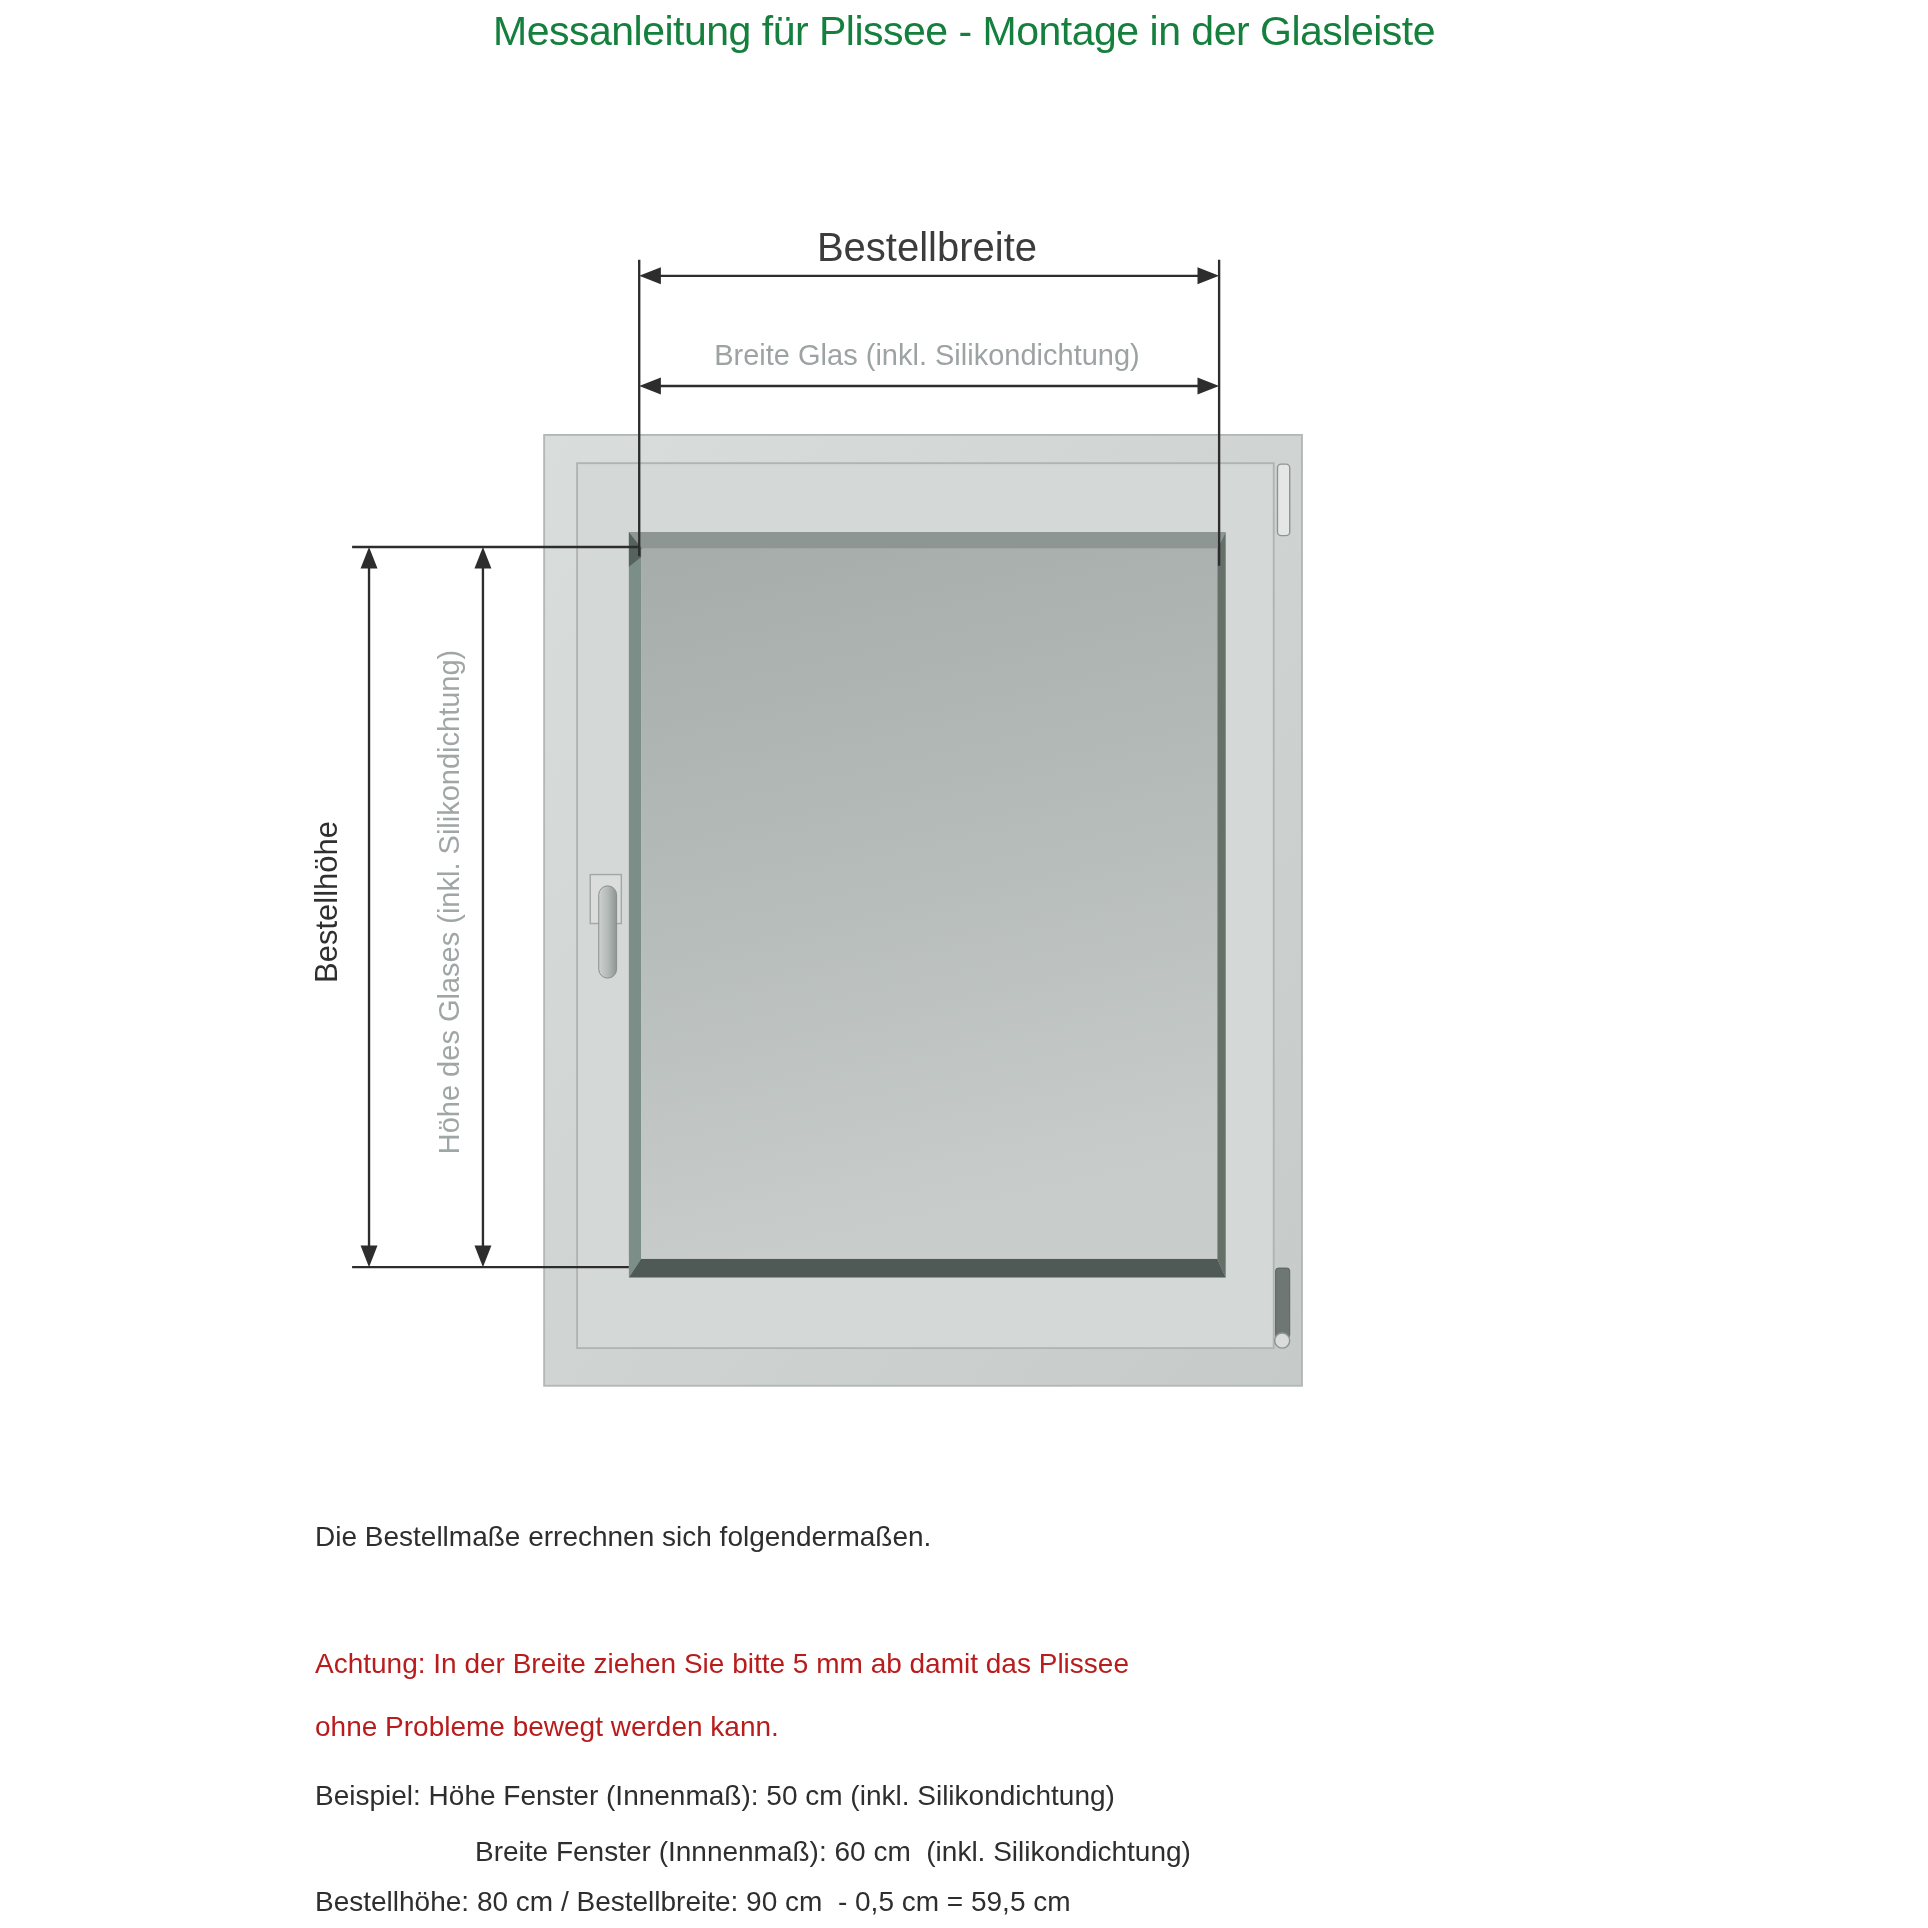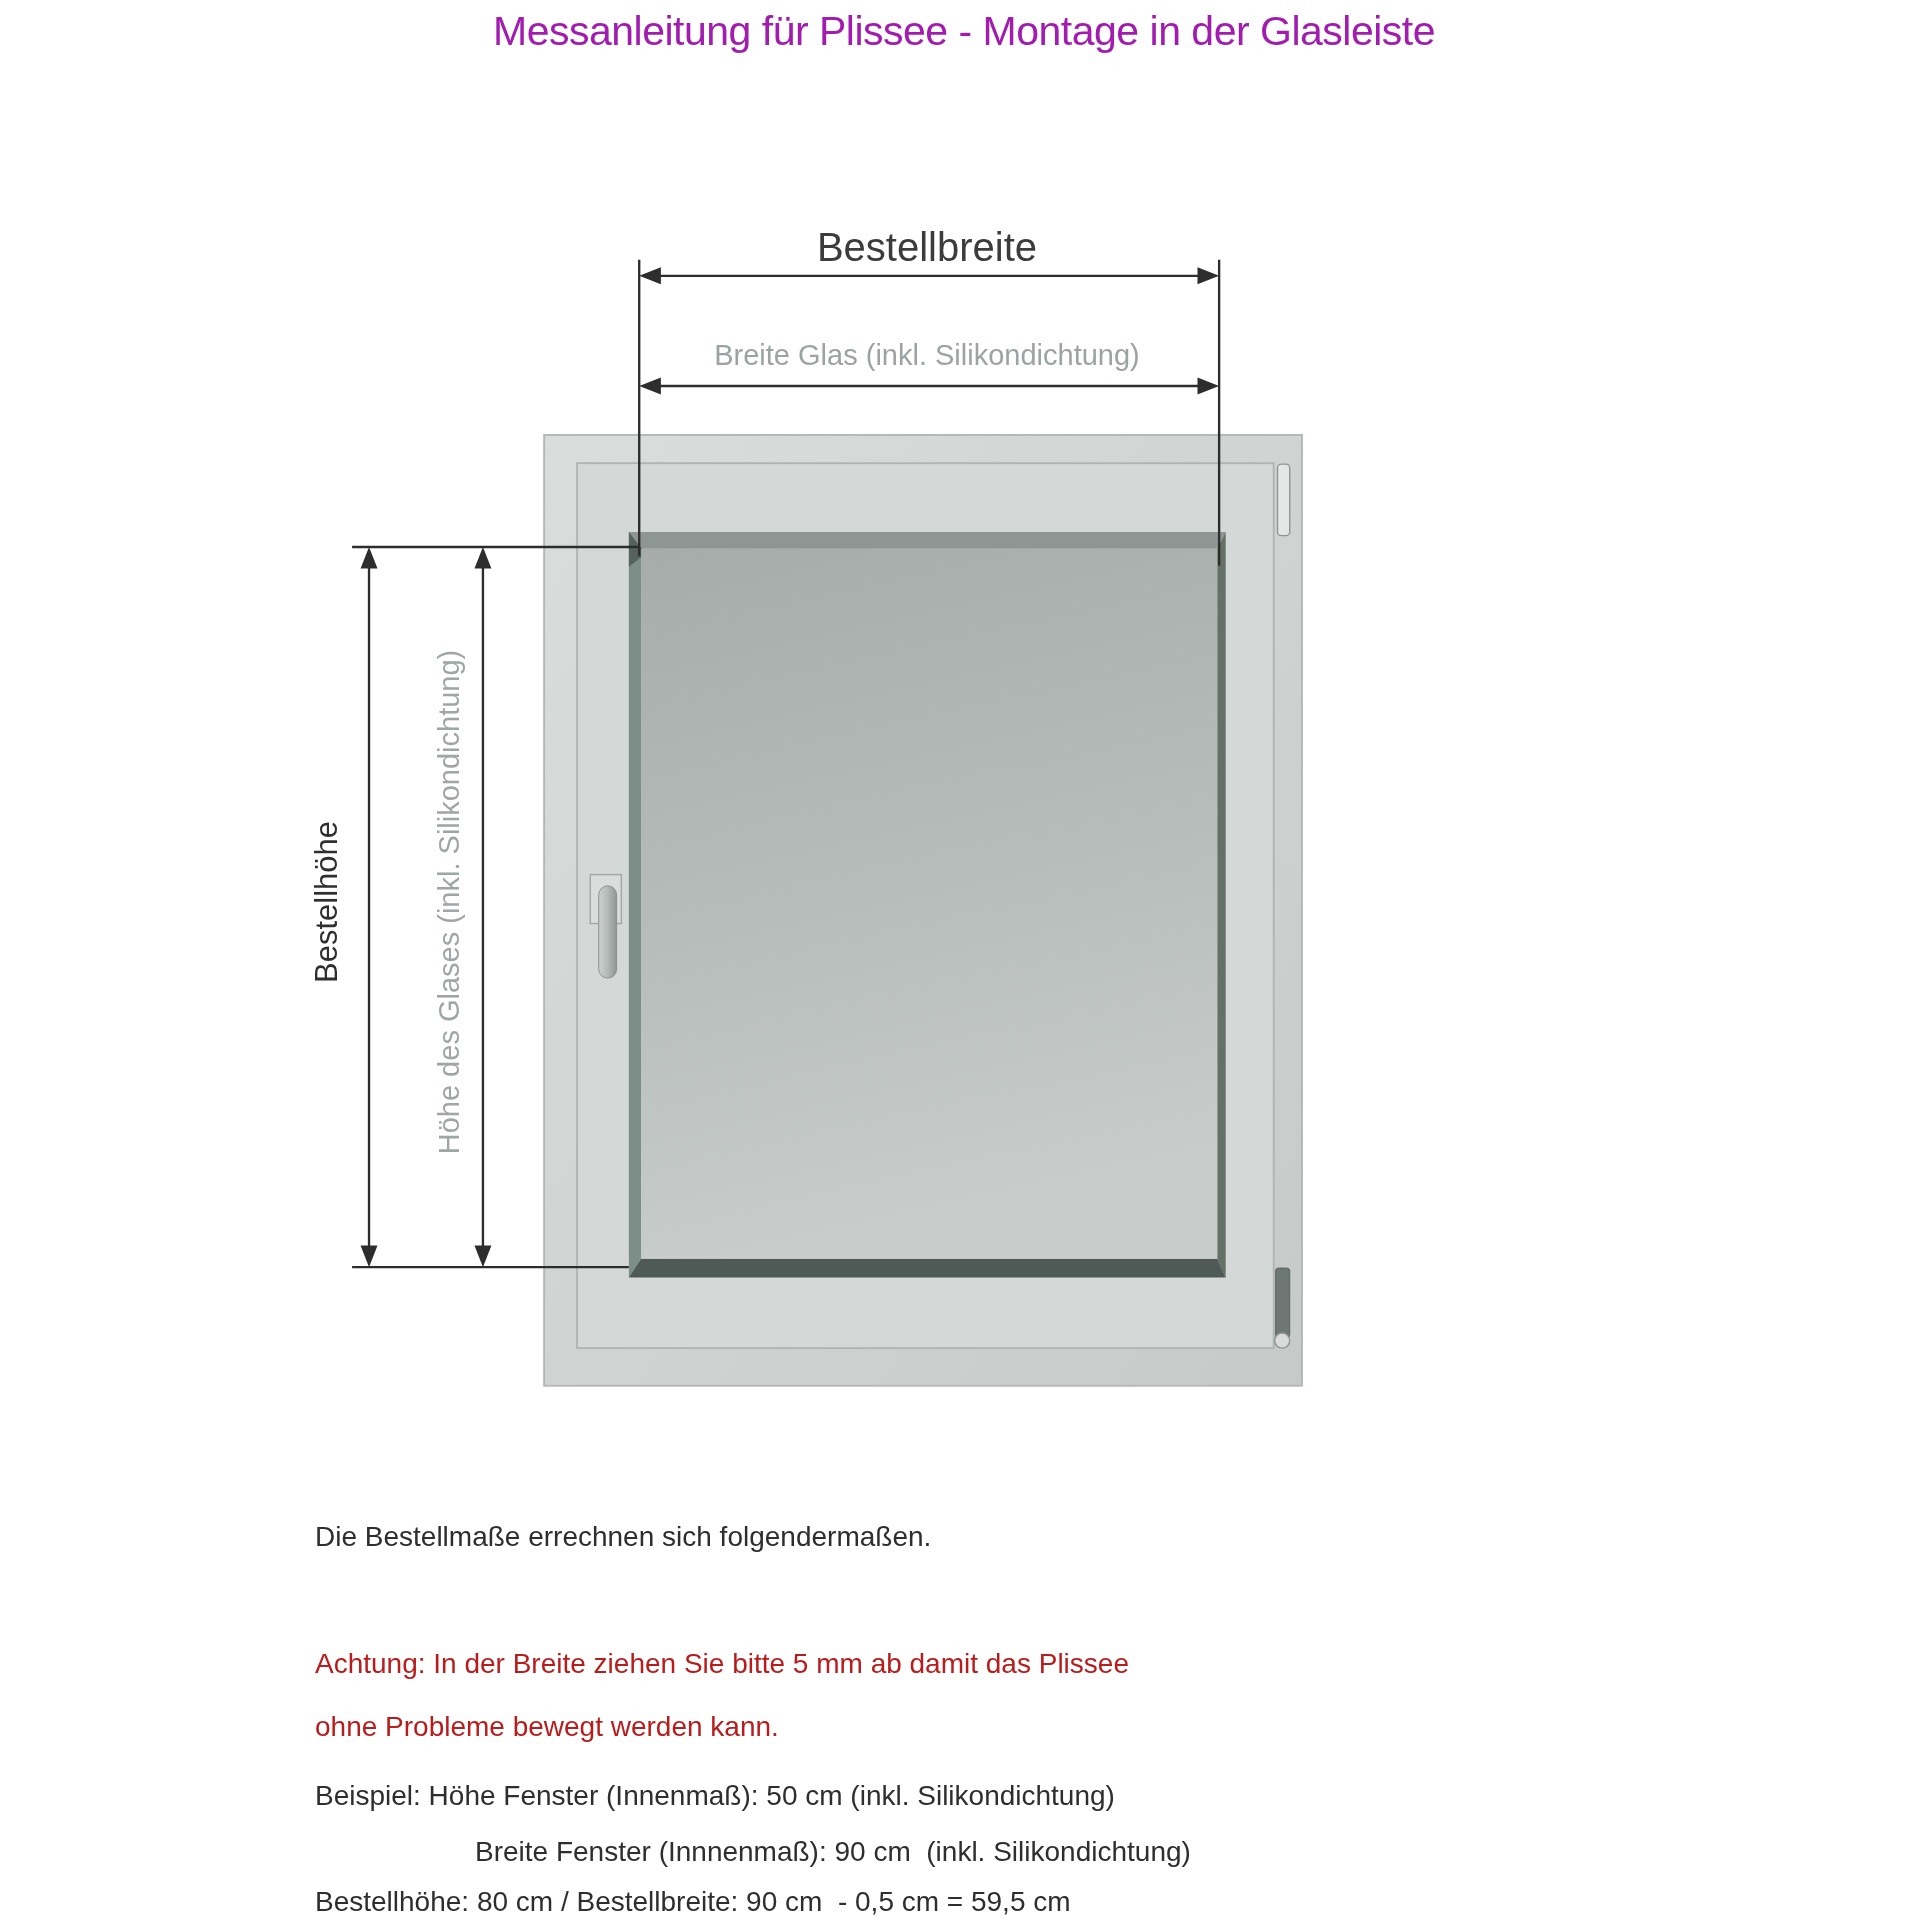--- a/index.html
+++ b/index.html
@@ -2,21 +2,21 @@
 <html style="font-size:15px"><head>
 <meta charset="utf-8">
 <style>
   html,body { margin:0; padding:0; background:#ffffff; }
   .canvas {
     position:relative; width:1928px; height:1928px; background:#ffffff;
     font-family:"Liberation Sans", sans-serif; overflow:hidden;
   }
   .title {
     position:absolute; left:0; top:7.5px; width:100%;
-    text-align:center; font-size:41px; color:#a21caf; letter-spacing:-0.5px;
+    text-align:center; font-size:41px; color:#15803d; letter-spacing:-0.5px;
   }
   svg { position:absolute; left:0; top:0; }
   .dim-label {
     position:absolute; white-space:nowrap;
     background:rgba(255,255,255,0.92); padding:1.9px 7.5px;
     transform:translate(-50%,-50%);
   }
   .dim-label.horiz-dark { font-size:40px; color:#3c3c3c; }
   .dim-label.horiz-gray { font-size:29px; color:#9da3a3; }
   .dim-label.rot-dark  { font-size:31px; color:#2f2f2f; transform:translate(-50%,-50%) rotate(-90deg); }
@@ -100,17 +100,17 @@
   <div class="dim-label horiz-dark" style="left:927px; top:247px;">Bestellbreite</div>
   <div class="dim-label horiz-gray" style="left:927px; top:355px;">Breite Glas (inkl. Silikondichtung)</div>
   <div class="dim-label rot-dark" style="left:327px; top:902px;">Bestellhöhe</div>
   <div class="dim-label rot-gray" style="left:449px; top:902px;">Höhe des Glases (inkl. Silikondichtung)</div>
 
   <div class="body-line" style="left:315px; top:1521px;">Die Bestellmaße errechnen sich folgendermaßen.</div>
   <div class="body-line red" style="left:315px; top:1648px;">Achtung: In der Breite ziehen Sie bitte 5 mm ab damit das Plissee</div>
   <div class="body-line red" style="left:315px; top:1711px;">ohne Probleme bewegt werden kann.</div>
 
   <div class="body-line" style="left:315px; top:1780px;">Beispiel: Höhe Fenster (Innenmaß): 50 cm (inkl. Silikondichtung)</div>
-  <div class="body-line" style="left:475px; top:1836px;">Breite Fenster (Innnenmaß): 90 cm  (inkl. Silikondichtung)</div>
+  <div class="body-line" style="left:475px; top:1836px;">Breite Fenster (Innnenmaß): 60 cm  (inkl. Silikondichtung)</div>
   <div class="body-line" style="left:315px; top:1886px;">Bestellhöhe: 80 cm / Bestellbreite: 90 cm  - 0,5 cm = 59,5 cm</div>
 
 </div>
 
 
 </body></html>

